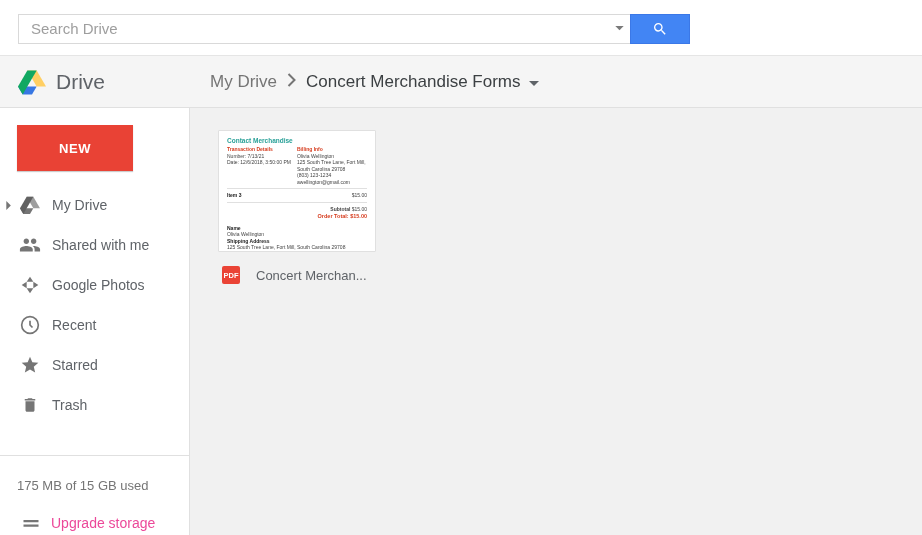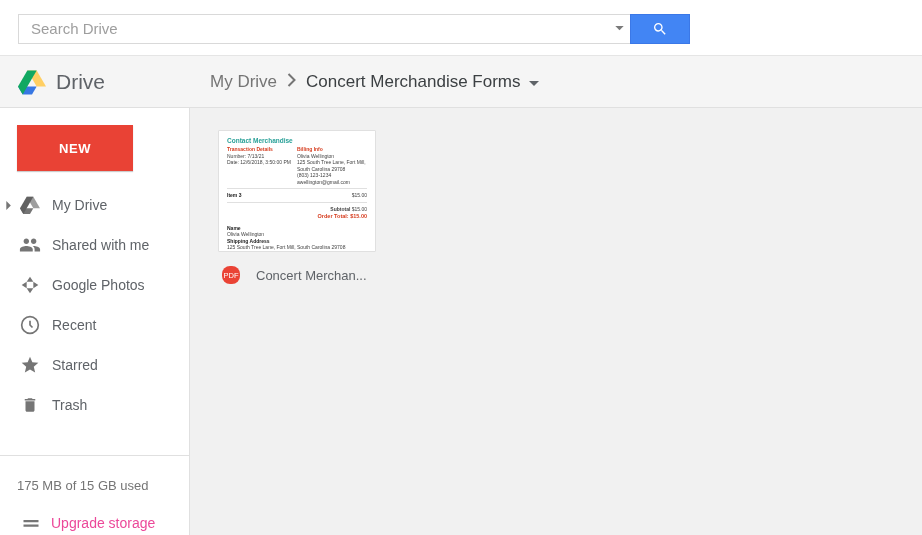--- a/index.html
+++ b/index.html
@@ -195,25 +195,25 @@
       display: flex;
       align-items: center;
       padding: 14px 4px 0 4px;
     }
     .pdf-icon {
       width: 18px;
       height: 18px;
       background: #EA4335;
       color: #fff;
       font-size: 7.5px;
-      font-weight: 400;
-      display: flex;
-      align-items: center;
-      justify-content: center;
-      border-radius: 8px;
+      font-weight: 700;
+      display: flex;
+      align-items: center;
+      justify-content: center;
+      border-radius: 2px;
       margin-right: 16px;
     }
     .file-name { font-size: 13px; color: #5f6368; }
 
     .svg-icon { display: block; }
   </style>
 </head>
 <body>
 
 <div class="header-top">

